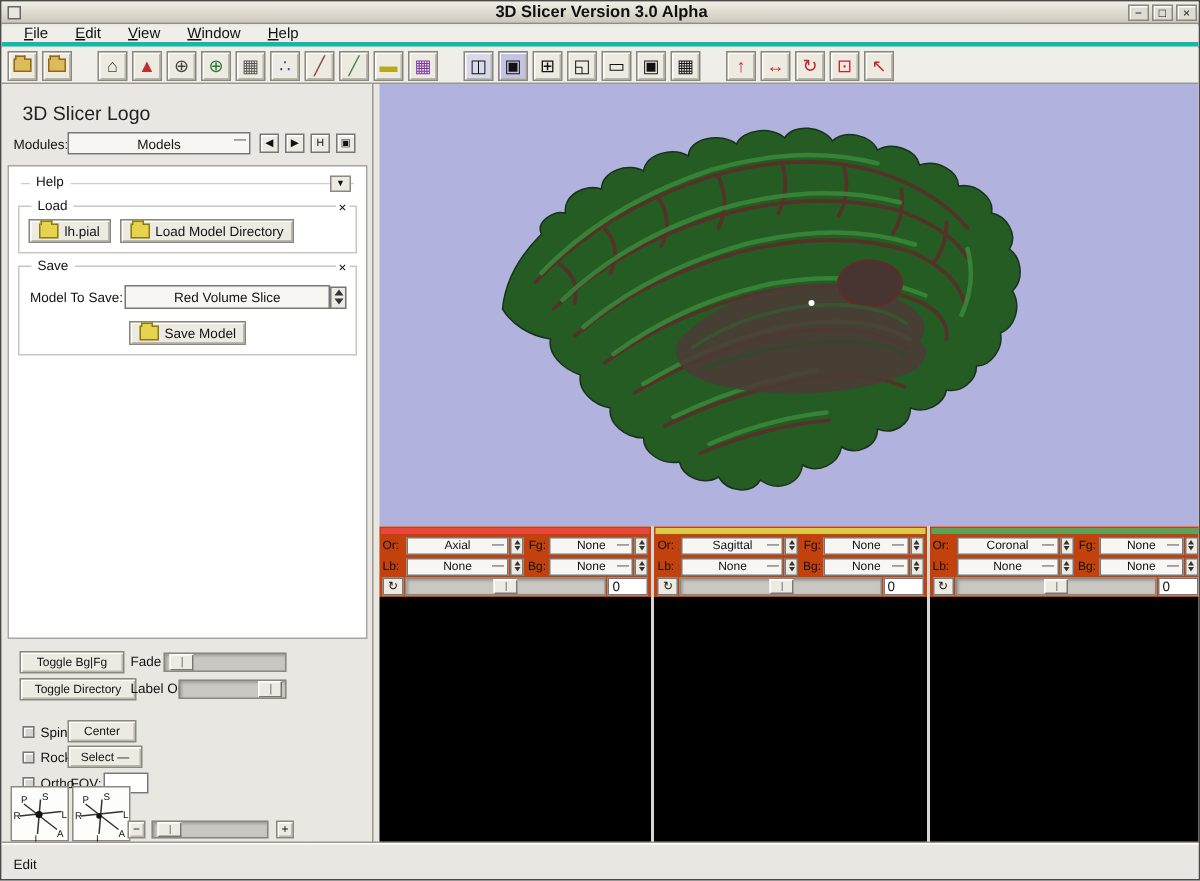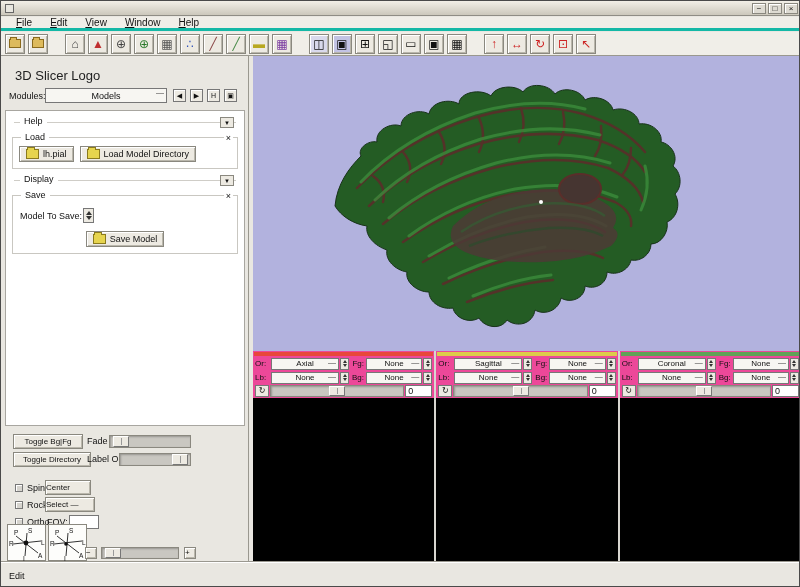--- a/index.html
+++ b/index.html
@@ -85,32 +85,32 @@
   .handle { position:absolute; top:0; bottom:0; width:16px; background:#edeae2; border:1px solid #777;
     border-top-color:#fff; border-left-color:#fff; }
   .handle::before { content:""; position:absolute; left:7px; top:1px; bottom:1px; border-left:1px solid #999; }
 
   .togglebtn { position:absolute; left:12px; font-size:8px; padding:2px 4px; text-align:center; }
   .fadelab { position:absolute; font-size:9px; }
   .cb { position:absolute; width:8px; height:8px; background:#d6d4ce; border:1px solid #777;
     box-shadow:inset 1px 1px 0 #fff; }
   .cblab { position:absolute; font-size:9px; }
   .smallbtn { position:absolute; background:#edeae2; border:1px solid #8a887f;
-    box-shadow:inset 1px 1px 0 #fff, inset -1px -1px 0 #bab7ac; font-size:8px; }
+    box-shadow:inset 1px 1px 0 #fff, inset -1px -1px 0 #bab7ac; font-size:8px; text-align:center; }
   .entry { background:#fff; border:1px solid #777; font-size:9px; padding-left:2px; }
   .gizmo { position:absolute; width:39px; height:37px; background:#fdfdfb; border:1px solid #8a887f; }
   .navbox { position:absolute; left:83px; top:426px; width:114px; height:63px; background:#b2b2de;
     display:flex; align-items:center; justify-content:center; }
   .navbox span { font-size:7.5px; color:#222; }
 
   
   .view3d { position:absolute; left:3px; top:0; width:548px; height:295px; background:#b2b2de; }
   .controllers { position:absolute; left:3px; top:295px; width:548px; height:47px; background:#d8d6d0;
     display:flex; gap:2px; }
-  .ctrl { flex:1 1 0; background:#ec4899; position:relative; padding-top:1px; }
+  .ctrl { flex:1 1 0; background:#c2410c; position:relative; padding-top:1px; }
   .ctrl-bar { height:4px; margin:0 1px; }
   .ctrl-row { display:flex; align-items:center; height:13px; margin:1px 2px 0; gap:1px; }
   .clab { width:15px; font-size:8px; flex:none; }
   .ccombo { height:12px; font-size:8px; }
   .ccombo.big { width:68px; flex:none; }
   .ccombo.small { flex:1; }
   .cspin { width:9px; height:12px; background:#edeae2; border:1px solid #777; display:flex;
     flex-direction:column; align-items:center; justify-content:space-evenly; flex:none; }
   .cspin .tri-up { border-left-width:2px; border-right-width:2px; border-bottom-width:3px; }
   .cspin .tri-dn { border-left-width:2px; border-right-width:2px; border-top-width:3px; }
@@ -125,20 +125,21 @@
 
   .statusbar { position:absolute; left:0; top:561px; width:800px; height:25px; background:#e9e7e1;
     border-top:1px solid #fff; box-shadow:0 -1px 0 #9a988f; }
   .statusbar .txt { position:absolute; left:8px; top:8px; font-size:9px; }
 </style>
 </head>
 <body>
 
 <div class="titlebar">
   <div class="win-icon"></div>
+  <div class="title-text">3D Slicer Version 3.0 Alpha</div>
   <div class="win-btns">
       <span class="win-btn">−</span>
       <span class="win-btn">□</span>
       <span class="win-btn">×</span>
     </div>
 </div>
 
 <div class="menubar">
     <span class="menu-item">File</span>
     <span class="menu-item">Edit</span>
@@ -214,31 +215,29 @@
           <span class="folderY"></span>
           <span>lh.pial</span>
         </span>
         <span class="btn">
           <span class="folderY"></span>
           <span>Load Model Directory</span>
         </span>
       </div>
     </div>
 
-    <div class="collhdr">
-      <span class="line"></span>
-      <span class="ttl">Display</span>
-      <span class="arrow">▼</span>
-    </div>
 
     <div class="secframe">
       <span class="ttl">Save</span>
       <span class="closex">×</span>
       <div class="saverow">
         <span class="lab" style="width:64px;flex:none;">Model To Save:</span>
+        <span class="combo" style="flex:1;height:16px;">
+          <span>Red Volume Slice</span>
+        </span>
         <span class="spinner">
           <span class="tri-up"></span>
           <span class="tri-dn"></span>
         </span>
       </div>
       <div class="savebtnrow">
         <span class="btn">
           <span class="folderY"></span>
           <span>Save Model</span>
         </span>

